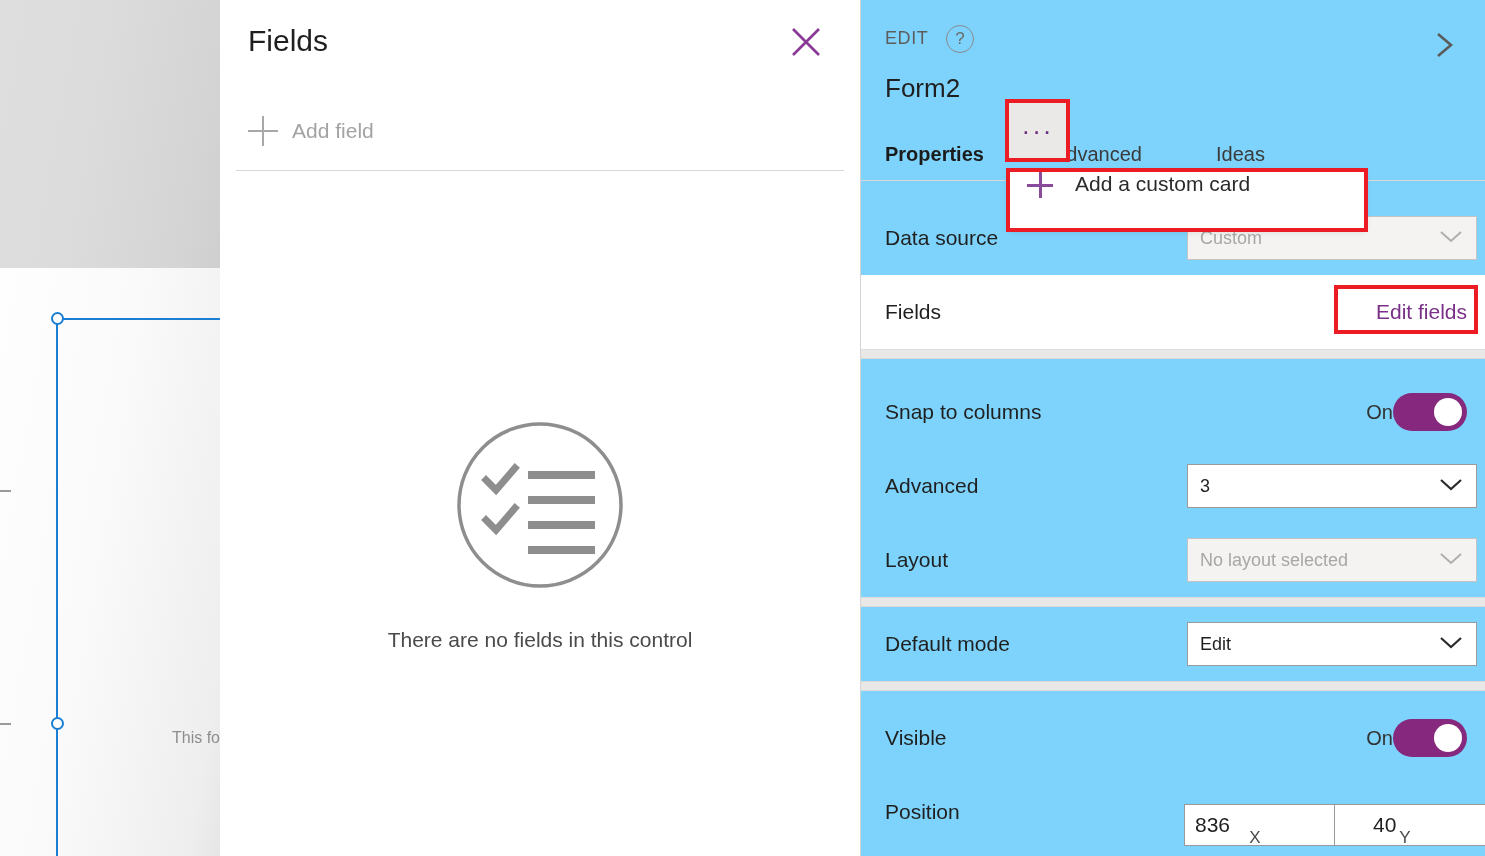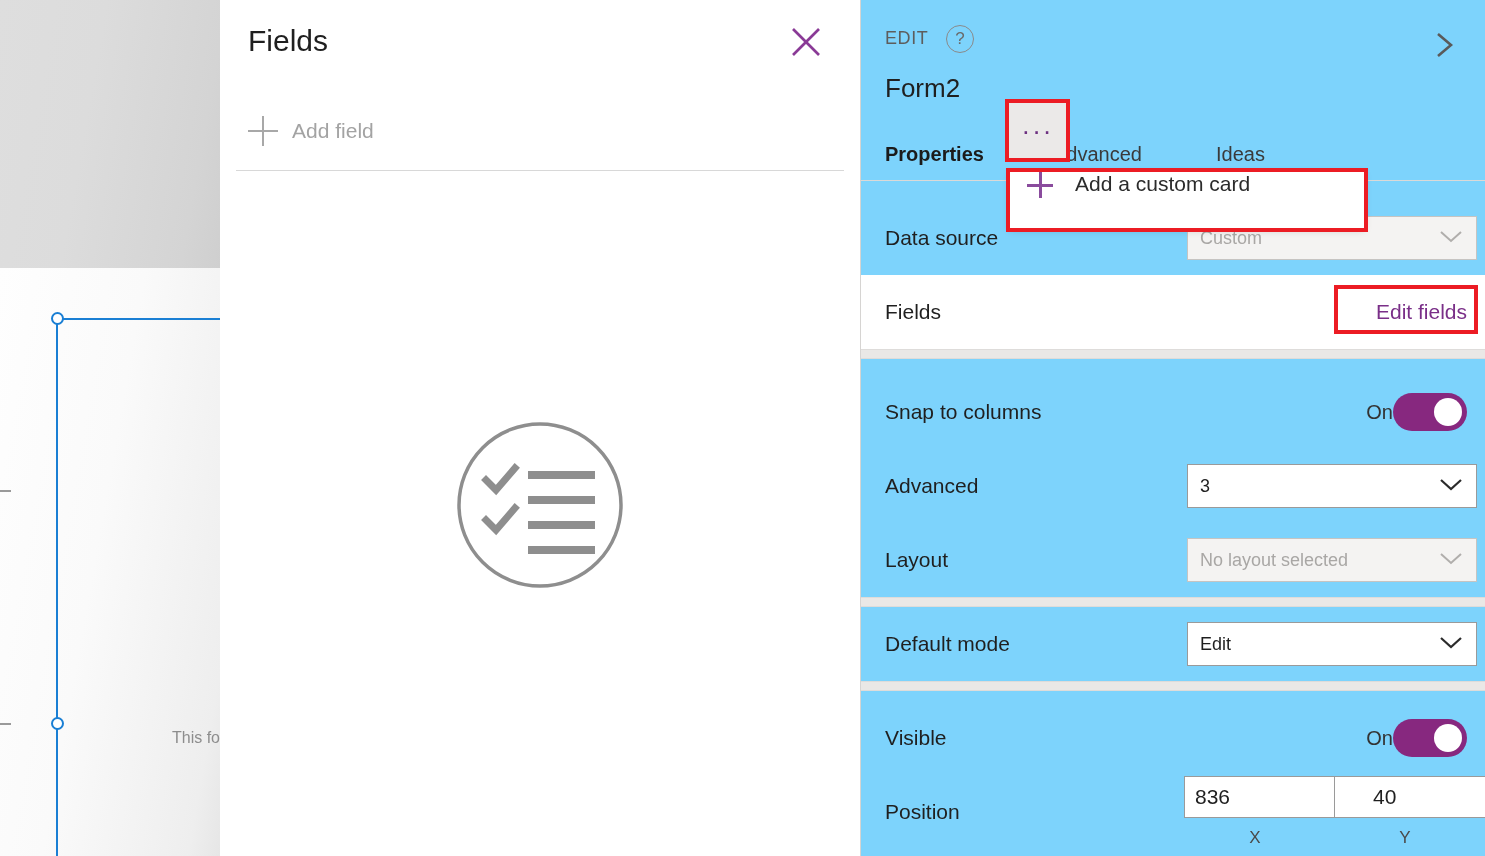--- a/index.html
+++ b/index.html
@@ -194,21 +194,21 @@
     width: 74px; height: 38px; border-radius: 19px; background: #87287f;
     position: relative; cursor: pointer;
   }
   .toggle .knob {
     position: absolute; right: 5px; top: 5px; width: 28px; height: 28px;
     border-radius: 50%; background: #ffffff;
   }
 
   .num-input {
     position: absolute; width: 158px; height: 42px; background: #ffffff;
-    border: 1px solid #9a9a9a; display: flex; align-items: center;
+    border: 1px solid #9a9a9a; display: flex; align-items: center; margin-top: 28px;
   }
   .num-input span { margin-left: 10px; font-size: 21px; color: #1f1f1f; }
   .num-x { left: 1184px; }
   .num-y { left: 1334px; }
   .axis-cap {
     position: absolute; font-size: 17px; color: #4a4a4a; text-align: center; width: 142px;
   }
   .cap-x { left: 1184px; }
   .cap-y { left: 1334px; }
 </style>
@@ -267,20 +267,21 @@
         <svg width="170" height="170" viewBox="0 0 170 170">
           <circle cx="85" cy="85" r="81" fill="none" stroke="#8e8e8e" stroke-width="3.5"></circle>
           <path d="M31 60 L41 70 L60 48" fill="none" stroke="#8e8e8e" stroke-width="7" stroke-linecap="square" stroke-linejoin="miter"></path>
           <path d="M31 100 L41 110 L60 88" fill="none" stroke="#8e8e8e" stroke-width="7" stroke-linecap="square" stroke-linejoin="miter"></path>
           <rect x="73" y="51" width="67" height="8" fill="#8e8e8e"></rect>
           <rect x="73" y="76" width="67" height="8" fill="#8e8e8e"></rect>
           <rect x="73" y="101" width="67" height="8" fill="#8e8e8e"></rect>
           <rect x="73" y="126" width="67" height="8" fill="#8e8e8e"></rect>
         </svg>
       </div>
+      <div class="empty-text">There are no fields in this control</div>
     </div>
   </div>
 
   <div class="right-panel">
 
     <div class="rp-head">
       <div class="rp-edit">EDIT</div>
       <div class="rp-help">
         <span>?</span>
       </div>

